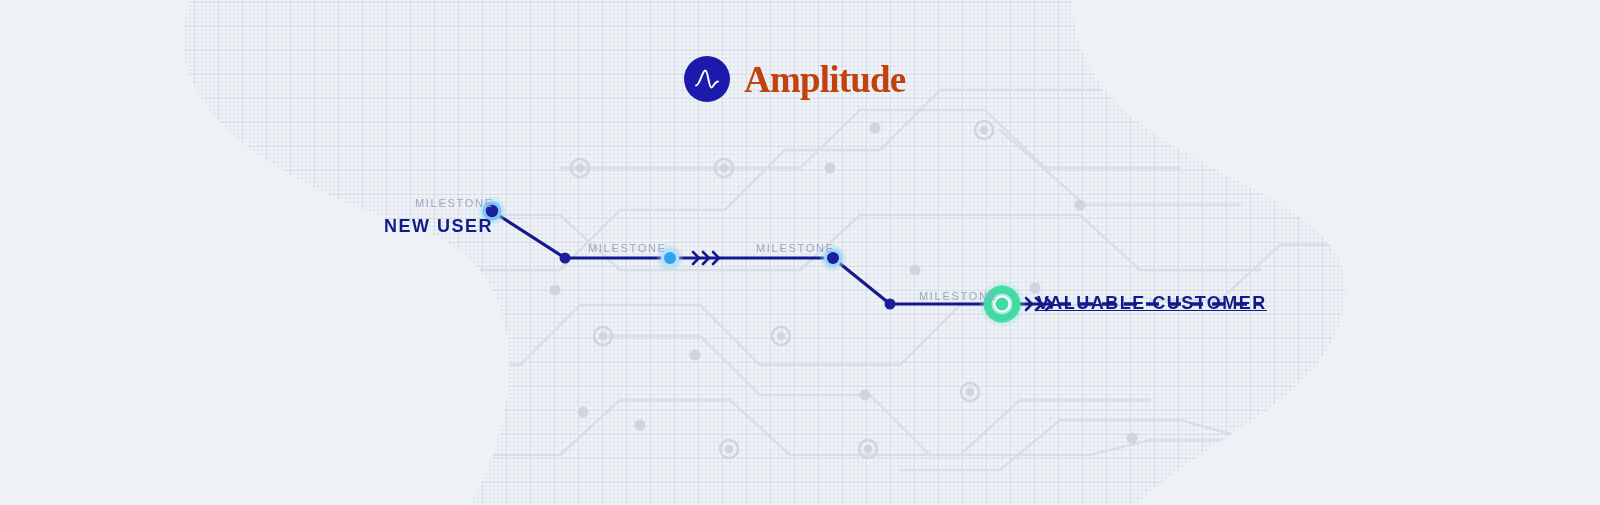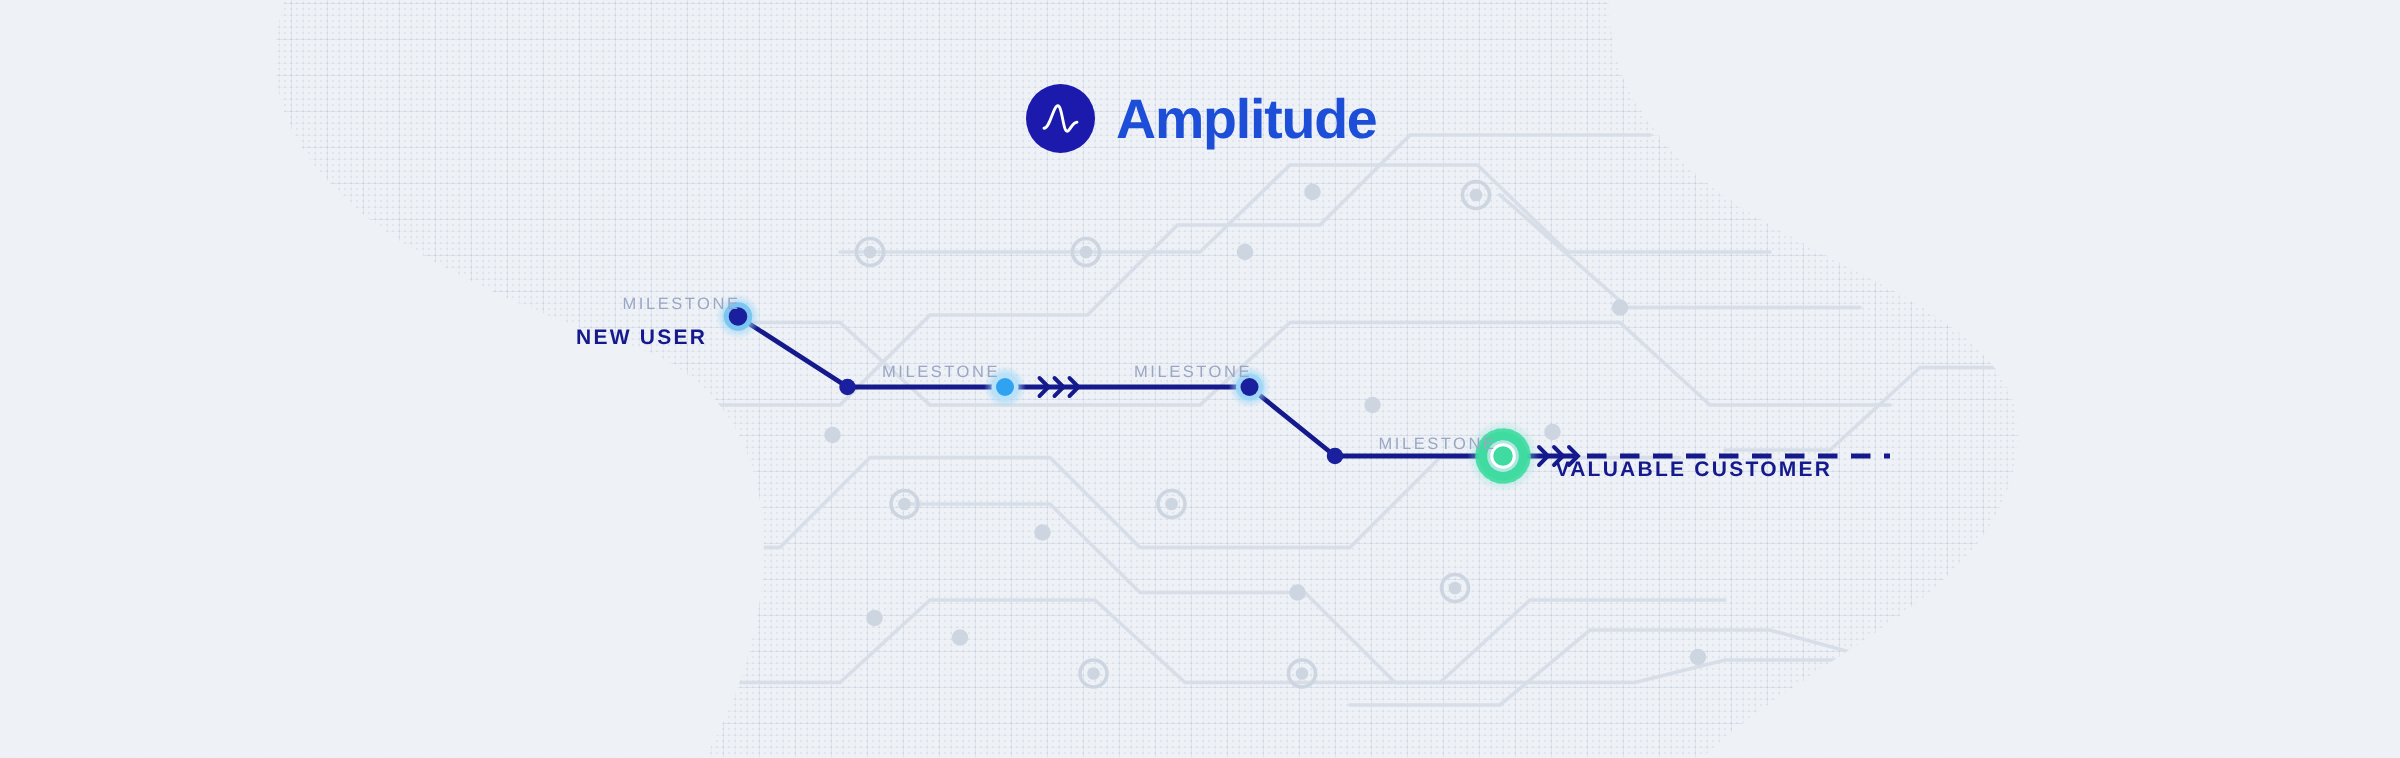--- a/index.html
+++ b/index.html
@@ -51,38 +51,39 @@
   #logo-mark {
     width: 46px; height: 46px;
     border-radius: 50%;
     background: #1c19ad;
     display: flex; align-items: center; justify-content: center;
   }
   #logo-word {
     font-size: 37px;
     font-weight: bold;
     letter-spacing: -0.8px;
-    color: #1d4ed8;
+    color: #c2410c;
     line-height: 1;
+    font-family: Liberation Serif, serif;
   }
 
   
   #journey { position: absolute; inset: 0; }
 
   .label-small {
     position: absolute;
     font-size: 11px;
     font-weight: normal;
     letter-spacing: 1.7px;
     color: #9aa7c4;
     white-space: nowrap;
   }
   .label-big {
     position: absolute;
-    font-size: 14px;
+    font-size: 18px;
     font-weight: bold;
     letter-spacing: 1.5px;
     color: #141a8c;
     white-space: nowrap;
   }
 </style>
 </head>
 <body>
 
 <div id="stage">
@@ -223,15 +224,15 @@
   </svg>
 
   <div class="label-small" style="left:415px; top:197px;">MILESTONE</div>
   <div class="label-big" style="left:384px; top:216px;">NEW USER</div>
 
   <div class="label-small" style="left:588px; top:242px;">MILESTONE</div>
 
   <div class="label-small" style="left:756px; top:242px;">MILESTONE</div>
 
   <div class="label-small" style="left:919px; top:290px;">MILESTONE</div>
-  <div class="label-big" style="left:1037px; top:304px;">VALUABLE CUSTOMER</div>
+  <div class="label-big" style="left:1037px; top:293px;text-decoration:underline;">VALUABLE CUSTOMER</div>
 
 </div>
 
 </body></html>

